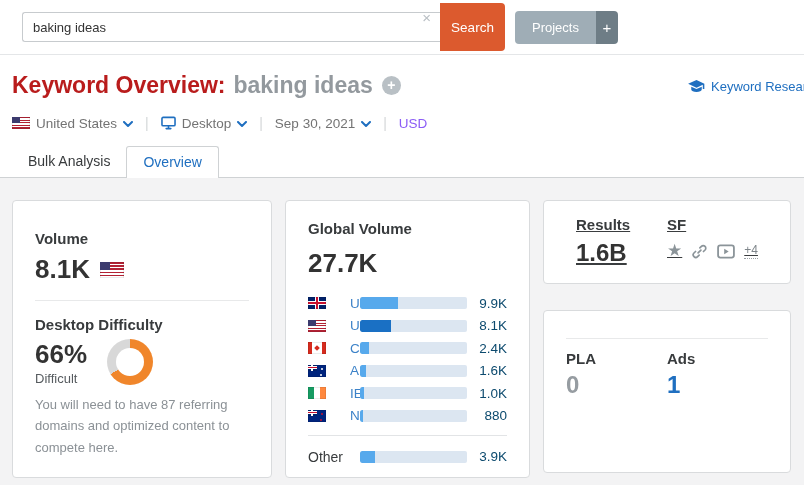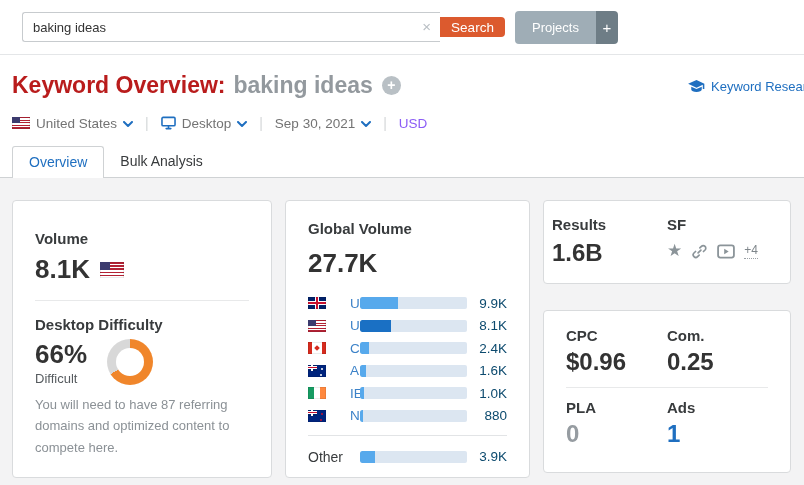--- a/index.html
+++ b/index.html
@@ -8,21 +8,21 @@
 
   
   .topbar { height:55px; background:#fff; border-bottom:1px solid #e4e6e8;
     display:flex; align-items:center; padding-left:22px; }
   .search-group { display:flex; align-items:center; position:relative; }
   .search-input { width:418px; height:30px; border:1px solid #c7cbce; border-right:none;
     border-radius:3px 0 0 3px; padding:0 30px 0 10px; font-size:13px; color:#333;
     font-family:inherit; outline:none; }
   .clear-x { position:absolute; right:74px; top:7px; color:#b9bfc4; font-size:15px;
     cursor:pointer; line-height:16px; }
-  .search-btn { height:20px; width:65px; background:#dc5a2e; color:#fff; border:none;
+  .search-btn { height:48px; width:65px; background:#dc5a2e; color:#fff; border:none;
     border-radius:0 4px 4px 0; font-size:13.5px; font-family:inherit; cursor:pointer; }
   .proj-group { display:flex; margin-left:10px; height:33px; border-radius:4px;
     overflow:hidden; cursor:pointer; }
   .proj-main { background:#9fadb6; color:#fff; font-size:13px; display:flex;
     align-items:center; padding:0 17px; }
   .proj-plus { background:#6e7d86; color:#fff; width:22px; display:flex;
     align-items:center; justify-content:center; font-size:15px; }
 
   
   .header { background:#fff; position:relative; padding:17px 12px 0; }
@@ -68,21 +68,21 @@
   .g-row { display:flex; align-items:center; height:14px; margin-bottom:8.5px; }
   .g-label-box { width:52px; display:flex; align-items:center; gap:24px; flex:none; }
   .g-code { color:#3c82c8; font-size:13.5px; text-decoration:none; cursor:pointer; }
   .g-other { color:#383b3d; font-size:14px; }
   .g-track { flex:1; height:12px; background:#dce6f1; border-radius:2px; overflow:hidden; }
   .g-fill { height:100%; border-radius:2px 0 0 2px; }
   .g-val { width:40px; text-align:right; color:#0c4a6e; font-size:13.5px; flex:none; }
   .g-div { border-top:1px solid #e2e4e6; margin:12px 0 14px; }
 
   .col3 { width:248px; display:flex; flex-direction:column; }
-  .card3 { height:84px; padding:15px 8px; display:flex; }
+  .card3 { height:84px; padding:15px 32px; display:flex;text-decoration:underline; }
   .card3 .half { width:50%; }
   .card3 .big-num { font-size:24px; margin-top:6px; }
   .sf-icons { display:flex; align-items:center; gap:9px; margin-top:9px; color:#8b9499; }
   .star-ic { font-size:17px; line-height:18px; }
   .sf-more { font-size:12px; color:#7f868b; border-bottom:1px dotted #9aa0a5;
     padding-bottom:1px; cursor:pointer; }
 
   .card4 { height:163px; margin-top:26px; padding:16px 22px; }
   .c4-grid { display:flex; }
   .c4-cell { width:50%; }
@@ -176,22 +176,22 @@
       <svg class="chev" width="10" height="7" viewBox="0 0 10 7">
         <path d="M1 1l4 4 4-4" fill="none" stroke="#1f6fc0" stroke-width="2" stroke-linecap="round" stroke-linejoin="round"></path>
       </svg>
     </div>
     <span class="filter-sep">|</span>
     <span class="filter-static">USD</span>
   </div>
 </div>
 
 <div class="tabs">
+  <div class="tab">Bulk Analysis</div>
   <div class="tab active">Overview</div>
-  <div class="tab">Bulk Analysis</div>
 </div>
 
 <div class="main">
 
   <div class="card card1">
     <div class="card-h">Volume</div>
     <div class="vol-row">
       <span class="big-num">8.1K</span>
       <span class="flag flag-us-big"></span>
     </div>
@@ -305,30 +305,20 @@
           <svg width="18" height="15" viewBox="0 0 20 16">
             <rect x="1.2" y="1.2" width="17.6" height="13.6" rx="2.5" fill="none" stroke="#8b9499" stroke-width="2"></rect>
             <path d="M8 5l5 3-5 3z" fill="#8b9499"></path>
           </svg>
           <span class="sf-more">+4</span>
         </div>
       </div>
     </div>
 
     <div class="card card4">
-      <div class="c4-grid">
-        <div class="c4-cell">
-          <div class="card-h">CPC</div>
-          <div class="val">$0.96</div>
-        </div>
-        <div class="c4-cell">
-          <div class="card-h">Com.</div>
-          <div class="val">0.25</div>
-        </div>
-      </div>
       <div class="c4-div"></div>
       <div class="c4-grid">
         <div class="c4-cell">
           <div class="card-h">PLA</div>
           <div class="val val-gray">0</div>
         </div>
         <div class="c4-cell">
           <div class="card-h">Ads</div>
           <div class="val val-blue">1</div>
         </div>

